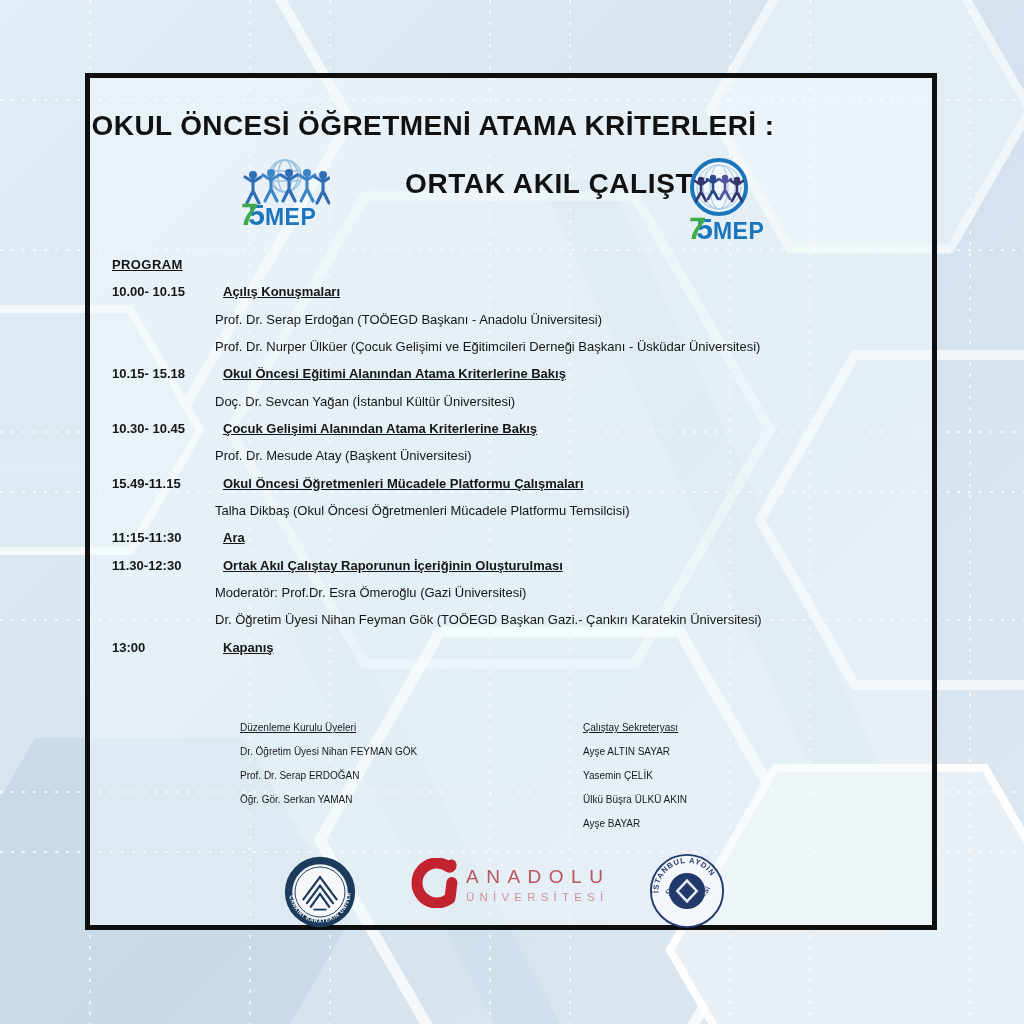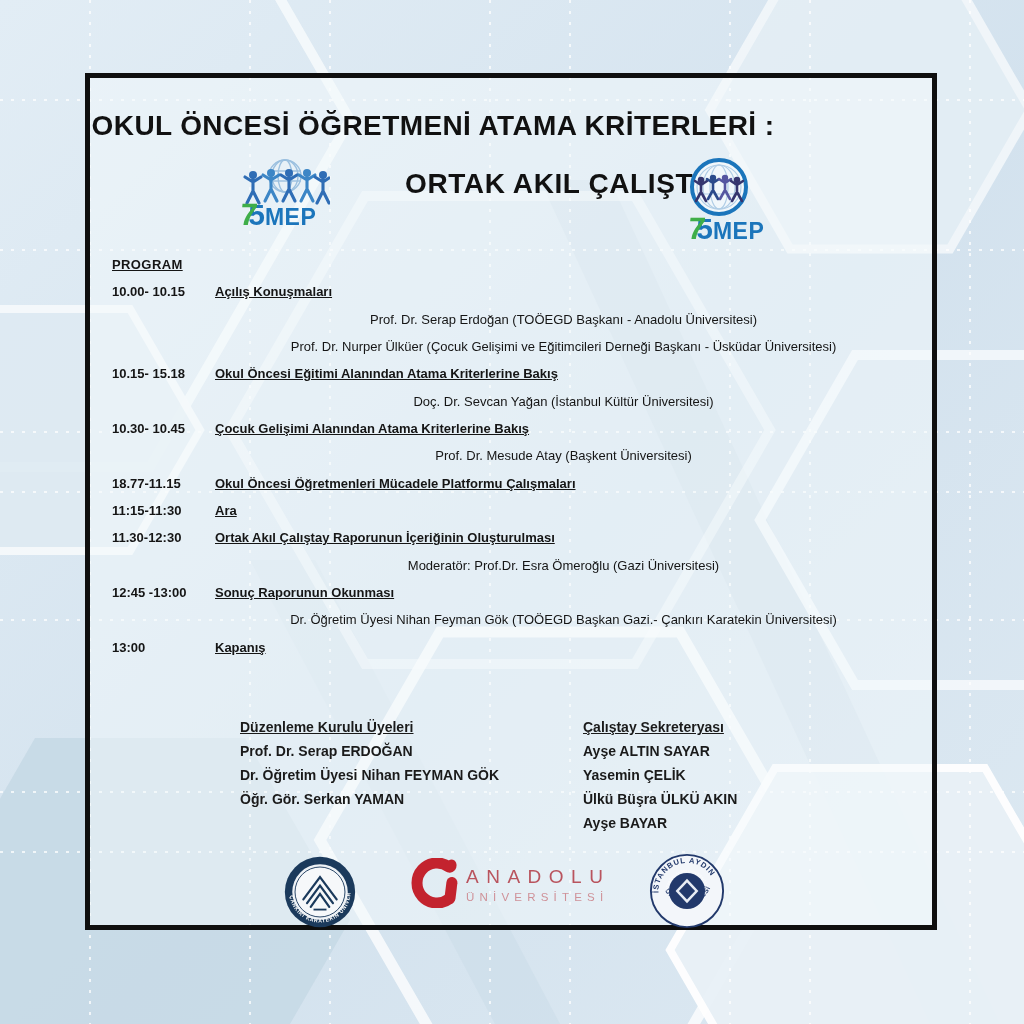--- a/index.html
+++ b/index.html
@@ -31,24 +31,24 @@
   .omep-mep{color:#1b75bb;font-size:23px;letter-spacing:0.5px;}
   .omep-right .omep-word{margin-top:-4px;}
 
   .program{
     position:absolute;left:112px;top:251px;width:800px;
     font-size:13px;line-height:27.35px;color:#151515;
   }
   .program > div{white-space:nowrap;}
   .pheading{font-weight:700;text-decoration:underline;letter-spacing:0.4px;}
   .ptime{display:inline-block;width:103px;font-weight:700;}
-  .ptitle{font-weight:700;text-decoration:underline;}
-  .pspeaker{padding-left:103px;text-align:center;}
-
-  .committee{position:absolute;top:716px;font-size:14px;font-weight:700;line-height:23.9px;color:#1a1a1a;}
+  .ptitle{font-weight:700;text-decoration:underline;margin-left:8px;}
+  .pspeaker{padding-left:103px;}
+
+  .committee{position:absolute;top:716px;font-size:10px;font-weight:400;line-height:23.9px;color:#1a1a1a;}
   .committee-left{left:240px;}
   .committee-right{left:583px;}
   .cheading{text-decoration:underline;}
   .committee div{white-space:nowrap;}
 
   .footer{position:absolute;left:0;top:0;}
   .logo-cku{position:absolute;left:283px;top:855px;}
   .logo-anadolu-icon{position:absolute;left:406px;top:858px;}
   .anadolu-words{position:absolute;left:466px;top:866px;}
   .anadolu-w1{font-size:19px;letter-spacing:7.5px;color:#b9545e;font-weight:400;white-space:nowrap;}
@@ -170,33 +170,33 @@
 
 <div class="program">
   <div class="pheading">PROGRAM</div>
   <div><span class="ptime">10.00- 10.15</span><span class="ptitle">Açılış Konuşmaları</span></div>
   <div class="pspeaker">Prof. Dr. Serap Erdoğan (TOÖEGD Başkanı - Anadolu Üniversitesi)</div>
   <div class="pspeaker">Prof. Dr. Nurper Ülküer (Çocuk Gelişimi ve Eğitimcileri Derneği Başkanı - Üsküdar Üniversitesi)</div>
   <div><span class="ptime">10.15- 15.18</span><span class="ptitle">Okul Öncesi Eğitimi Alanından Atama Kriterlerine Bakış</span></div>
   <div class="pspeaker">Doç. Dr. Sevcan Yağan (İstanbul Kültür Üniversitesi)</div>
   <div><span class="ptime">10.30- 10.45</span><span class="ptitle">Çocuk Gelişimi Alanından Atama Kriterlerine Bakış</span></div>
   <div class="pspeaker">Prof. Dr. Mesude Atay (Başkent Üniversitesi)</div>
-  <div><span class="ptime">18.77-11.15</span><span class="ptitle">Okul Öncesi Öğretmenleri Mücadele Platformu Çalışmaları</span></div>
+  <div><span class="ptime">15.49-11.15</span><span class="ptitle">Okul Öncesi Öğretmenleri Mücadele Platformu Çalışmaları</span></div>
+  <div class="pspeaker">Talha Dikbaş (Okul Öncesi Öğretmenleri Mücadele Platformu Temsilcisi)</div>
   <div><span class="ptime">11:15-11:30</span><span class="ptitle">Ara</span></div>
   <div><span class="ptime">11.30-12:30</span><span class="ptitle">Ortak Akıl Çalıştay Raporunun İçeriğinin Oluşturulması</span></div>
   <div class="pspeaker">Moderatör: Prof.Dr. Esra Ömeroğlu (Gazi Üniversitesi)</div>
-  <div><span class="ptime">12:45 -13:00</span><span class="ptitle">Sonuç Raporunun Okunması</span></div>
   <div class="pspeaker">Dr. Öğretim Üyesi Nihan Feyman Gök (TOÖEGD Başkan Gazi.- Çankırı Karatekin Üniversitesi)</div>
   <div><span class="ptime">13:00</span><span class="ptitle">Kapanış</span></div>
 </div>
 
 <div class="committee committee-left">
   <div class="cheading">Düzenleme Kurulu Üyeleri</div>
+  <div>Dr. Öğretim Üyesi Nihan FEYMAN GÖK</div>
   <div>Prof. Dr. Serap ERDOĞAN</div>
-  <div>Dr. Öğretim Üyesi Nihan FEYMAN GÖK</div>
   <div>Öğr. Gör. Serkan YAMAN</div>
 </div>
 <div class="committee committee-right">
   <div class="cheading">Çalıştay Sekreteryası</div>
   <div>Ayşe ALTIN SAYAR</div>
   <div>Yasemin ÇELİK</div>
   <div>Ülkü Büşra ÜLKÜ AKIN</div>
   <div>Ayşe BAYAR</div>
 </div>
 

